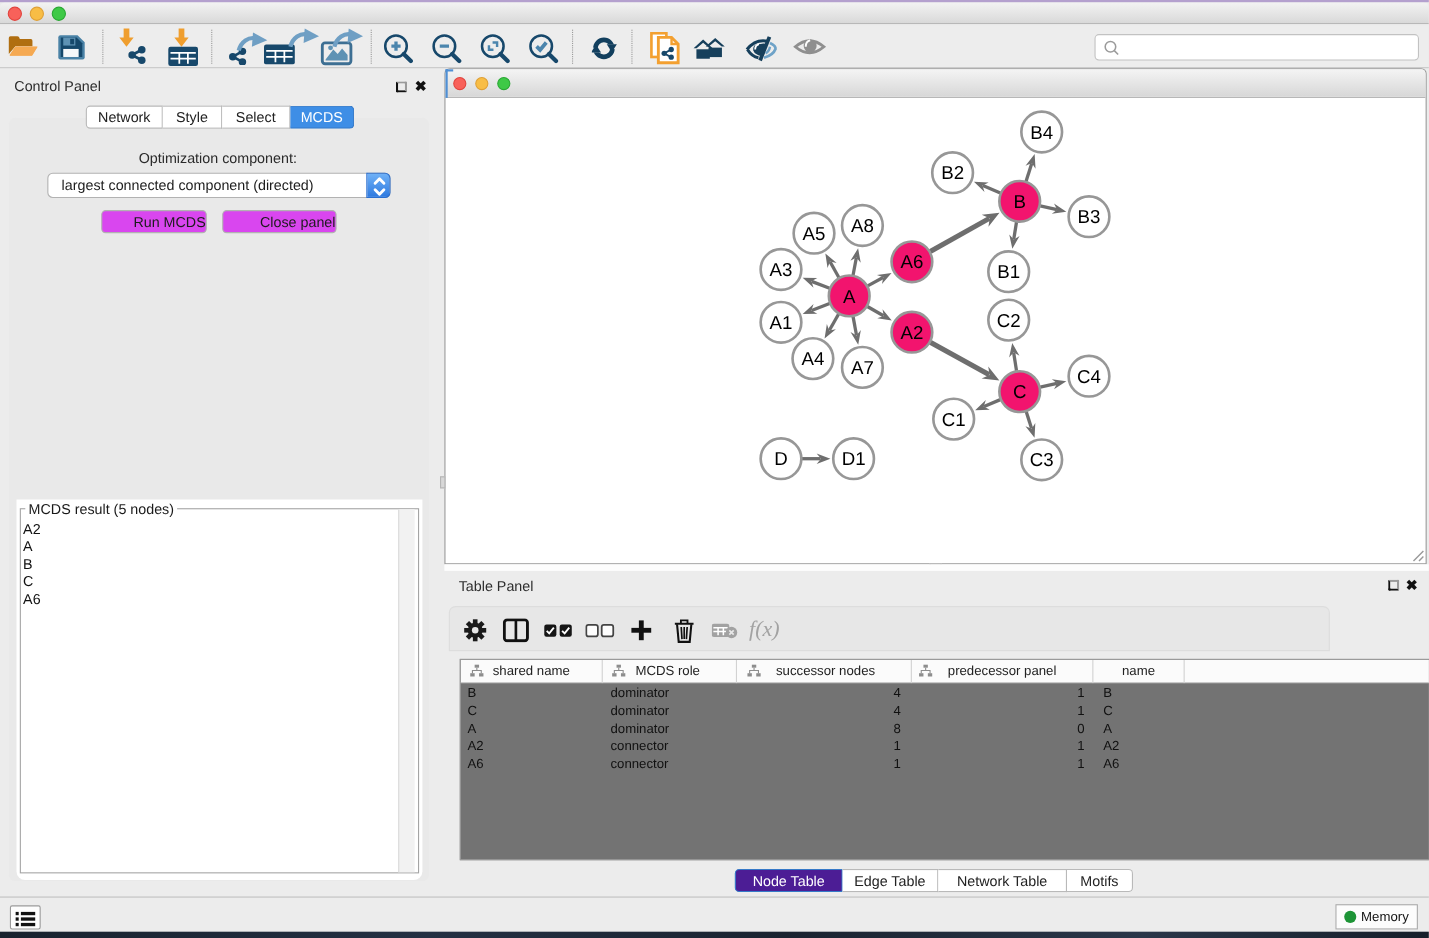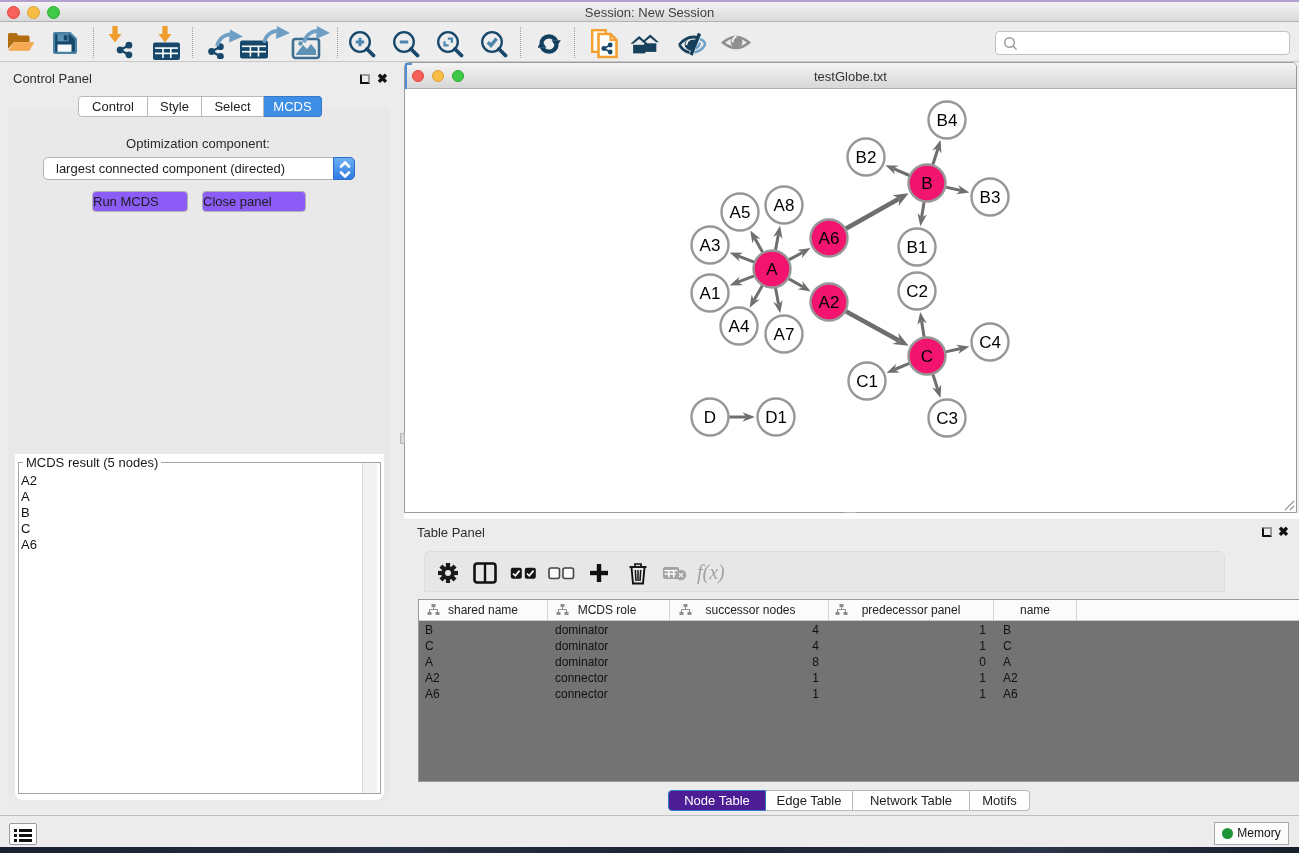--- a/index.html
+++ b/index.html
@@ -17,52 +17,51 @@
 
 #cp-title{left:13px;top:71px;font-size:13px;color:#2d2d2d}
 .float-ic{width:10px;height:10px;border-left:2px solid #111;border-bottom:2px solid #111;border-top:2px solid #9a9a9a;border-right:2px solid #9a9a9a;border-radius:1px}
 .close-x{font-size:13px;font-weight:bold;color:#111}
 .tab{position:absolute;top:0;height:21px;background:#fff;border:1px solid #b9b9b9;font-size:13px;color:#222;text-align:center;line-height:20px}
 .tab.sel{background:#3e8ee6;color:#fff;border-color:#3579c8}
 #cp-content{left:8px;top:107px;width:382px;height:694px;background:#e9e9e9;border-radius:6px}
 #opt-label{left:0;top:136px;width:396px;text-align:center;font-size:13px;color:#2a2a2a}
 #dropdown{left:43px;top:157px;width:312px;height:23px;background:#fff;border:1px solid #b2b2b2;border-radius:5px;font-size:13px;color:#1c1c1c;line-height:21px;padding-left:12px}
 #dd-btn{left:333px;top:157px;width:22px;height:23px;background:linear-gradient(#6fb1f7,#2e7ae0);border-radius:0 5px 5px 0;border:1px solid #2a6fd0}
-.btn{position:absolute;height:21px;background:#8b5cf6;border:1px solid #b2b2b2;border-radius:4px;font-size:13px;color:#1c1c1c;text-align:left;line-height:19px}
+.btn{position:absolute;height:21px;background:#d946ef;border:1px solid #b2b2b2;border-radius:4px;font-size:13px;color:#1c1c1c;text-align:right;line-height:19px}
 #res-panel{left:15px;top:454px;width:369px;height:346px;background:#fff;border-radius:0 0 8px 8px}
 #res-box{left:18px;top:462px;width:363px;height:332px;border:1px solid #a5a5a5}
 #res-title{left:23px;top:455px;background:#fff;padding:0 3px;font-size:13px;color:#1a1a1a}
 #res-list{left:21px;top:473px;width:343px;font-size:13px;color:#111;line-height:16px}
 #res-scroll{left:362px;top:463px;width:15px;height:330px;background:#f2f2f2;border-left:1px solid #d9d9d9}
 
 #netwin{left:404px;top:62px;width:893px;height:451px;background:#fff;border:1px solid #9a9a9a;border-radius:5px 5px 0 0}
 #net-titlebar{position:absolute;left:0;top:0;width:100%;height:26px;background:linear-gradient(#f4f4f4,#d7d7d7);border-bottom:1px solid #b0b0b0;border-radius:4px 4px 0 0}
 #net-titlebar .tl{position:absolute;width:12px;height:12px;border-radius:50%;top:7px}
 #net-title-text{position:absolute;top:6px;left:0;width:100%;text-align:center;font-size:13px;color:#333}
 
 #tp-title{left:417px;top:525px;font-size:13px;color:#2d2d2d}
-#tp-toolbar{left:424px;top:551px;width:801px;height:41px;background:#e7e7e7;border:1px solid #ddd;border-radius:6px 6px 0 0}
+#tp-toolbar{left:408px;top:551px;width:801px;height:41px;background:#e7e7e7;border:1px solid #ddd;border-radius:6px 6px 0 0}
 #tp-table{left:418px;top:599px;width:961px;height:183px;background:#737373;border:1px solid #9a9a9a}
 #tp-header{position:absolute;left:0;top:0;width:100%;height:21px;background:#fbfbfb;border-bottom:1px solid #c9c9c9}
 .th{position:absolute;top:0;height:21px;border-right:1px solid #d2d2d2;font-size:12px;color:#222;text-align:center;line-height:21px}
 .td{position:absolute;font-size:12px;color:#111;height:16px;line-height:16px}
 
 .btab{position:absolute;top:790px;height:21px;background:#fff;border:1px solid #b9b9b9;font-size:13px;color:#222;text-align:center;line-height:20px}
 .btab.sel{background:#4c1d95;color:#fff;border-color:#3579c8}
 
 #statusbar{left:0;top:815px;width:1299px;height:32px;background:#ececec;border-top:1px solid #bfbfbf}
 #mem-btn{left:1214px;top:822px;width:75px;height:23px;background:#fcfcfc;border:1px solid #a9a9a9;font-size:12px;color:#111;line-height:21px;text-align:center}
 #list-btn{left:9px;top:823px;width:28px;height:22px;background:#fdfdfd;border:1px solid #9a9a9a;border-radius:2px}
 </style></head>
 <body>
 <div class="abs" id="titlebar">
   <div class="tl" style="left:7px;background:#f8615a;border:0.5px solid #e1443e"></div>
   <div class="tl" style="left:27px;background:#f8bd45;border:0.5px solid #dfa036"></div>
   <div class="tl" style="left:47px;background:#3ec946;border:0.5px solid #2aa834"></div>
-  <div id="title-text">Session: New Session</div>
 </div>
 <div class="abs" id="topstrip"></div>
 <div class="abs" id="toolbar">
   <div class="sep" style="left:93px"></div>
   <div class="sep" style="left:192px"></div>
   <div class="sep" style="left:337px"></div>
   <div class="sep" style="left:520px"></div>
   <div class="sep" style="left:574px"></div>
   <svg class="abs" style="left:6px;top:9px" width="30" height="22">
       <path d="M2 2.5 Q2 1 3.5 1 L9.5 1 Q11 1 11.5 2 L12 3.5 L22 3.5 Q23.5 3.5 23.5 5 L23.5 10 L8 10 L2 17 Z" fill="#b06e10"></path>
@@ -182,21 +181,21 @@
 <svg class="abs" style="left:1003px;top:13px" width="16" height="16">
       <circle cx="6.5" cy="6.5" r="4.8" stroke="#9b9b9b" stroke-width="1.4" fill="none"></circle>
       <line x1="10" y1="10" x2="13.5" y2="13.5" stroke="#9b9b9b" stroke-width="1.4"></line>
     </svg>
 </div>
 
 <div class="abs" id="cp-content"></div>
 <div class="abs" id="cp-title">Control Panel</div>
 <div class="abs float-ic" style="left:360px;top:74px"></div>
 <div class="abs close-x" style="left:377px;top:71px">✖</div>
-<div class="abs tab" style="left:78px;width:70px;border-radius:4px 0 0 4px">Control</div>
+<div class="abs tab" style="left:78px;width:70px;border-radius:4px 0 0 4px">Network</div>
 <div class="abs tab" style="left:148px;width:54px;border-left:0">Style</div>
 <div class="abs tab" style="left:202px;width:62px;border-left:0">Select</div>
 <div class="abs tab sel" style="left:264px;width:58px;border-left:0;border-radius:0 4px 4px 0">MCDS</div>
 <style>.tab{top:96px}</style>
 <div class="abs" id="opt-label">Optimization component:</div>
 <div class="abs" id="dropdown">largest connected component (directed)</div>
 <div class="abs" id="dd-btn">
 <svg width="22" height="23">
       <path d="M7 8.5 L11 4.5 L15 8.5" stroke="#fff" stroke-width="2.6" fill="none" stroke-linecap="round" stroke-linejoin="round"></path>
       <path d="M7 14.5 L11 18.5 L15 14.5" stroke="#fff" stroke-width="2.6" fill="none" stroke-linecap="round" stroke-linejoin="round"></path>
@@ -210,21 +209,20 @@
 <div class="abs" id="res-title">MCDS result (5 nodes)</div>
 <div class="abs" id="res-list">A2<br>A<br>B<br>C<br>A6</div>
 
 <div class="abs" id="netwin">
   <div id="net-titlebar">
       <div style="position:absolute;left:0;top:0;width:2px;height:26px;background:#4f8fd4"></div>
       <div style="position:absolute;left:0;top:0;width:7px;height:2px;background:#4f8fd4"></div>
     <div class="tl" style="left:7px;background:#f8615a;border:0.5px solid #e1443e"></div>
     <div class="tl" style="left:27px;background:#f8bd45;border:0.5px solid #dfa036"></div>
     <div class="tl" style="left:47px;background:#3ec946;border:0.5px solid #2aa834"></div>
-    <div id="net-title-text">testGlobe.txt</div>
   </div>
   <svg width="14" height="14" style="position:absolute;right:1px;bottom:1px">
       <path d="M13 4 L4 13 M13 9 L9 13" stroke="#9a9a9a" stroke-width="1.3"></path>
     </svg>
 </div>
 <div class="abs" style="left:400px;top:433px;width:5px;height:11px;background:#d8d8d8;border:1px solid #b5b5b5"></div>
 <div class="abs" style="left:845px;top:512px;width:11px;height:5px;background:#d8d8d8;border:1px solid #b5b5b5"></div>
 <svg width="891" height="421" style="position:absolute;left:405px;top:89px">
 <line x1="349.2" y1="186.9" x2="332.8" y2="193.2" stroke="#6e6e6e" stroke-width="3.0"></line>
 <polygon points="324.7,196.4 334.6,187.4 332.6,193.3 338.0,196.3" fill="#6e6e6e"></polygon>

